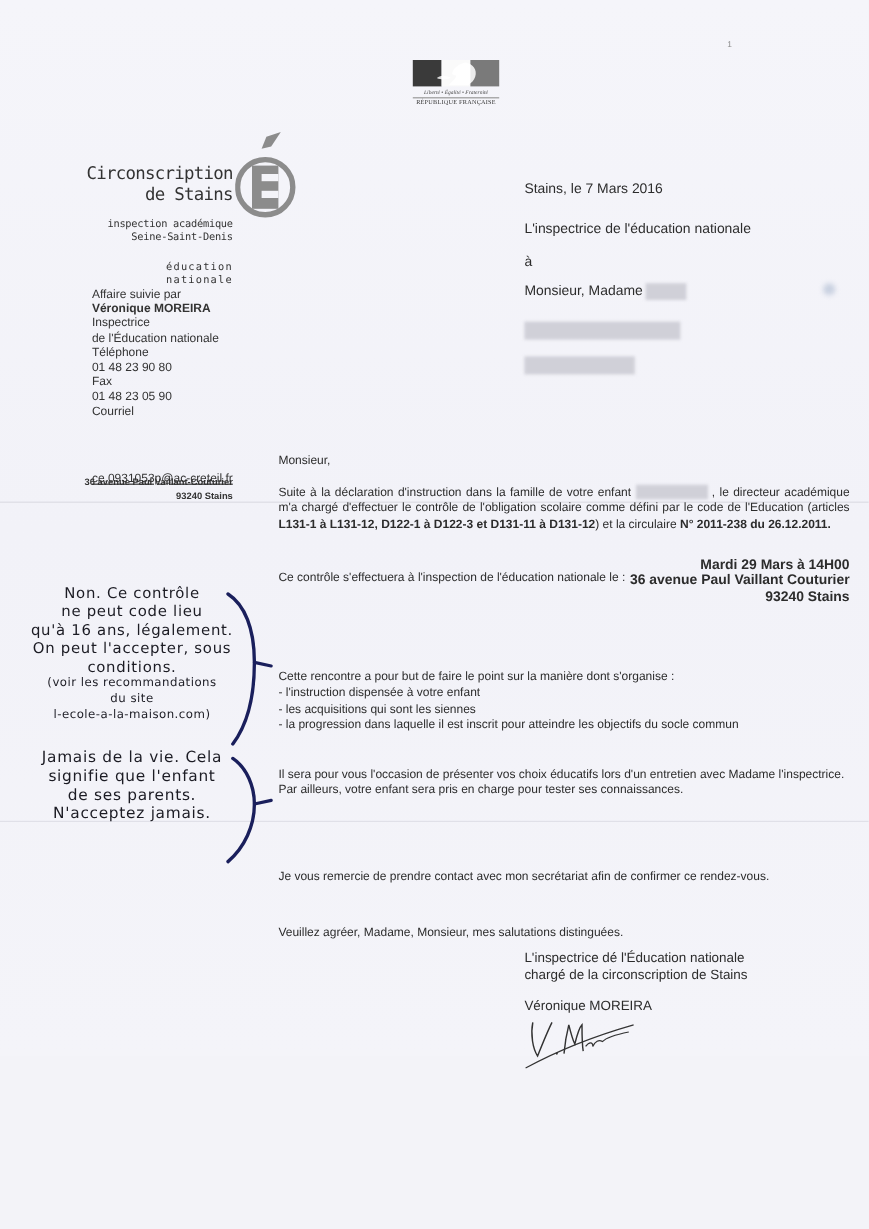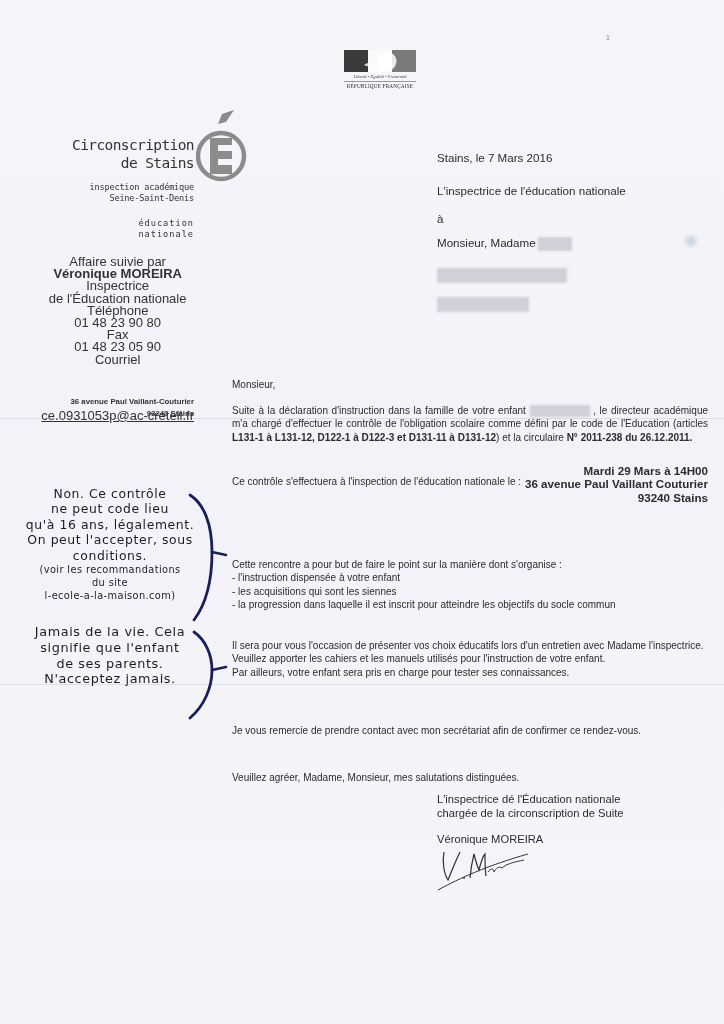--- a/index.html
+++ b/index.html
@@ -24,21 +24,21 @@
   .marianne .flag .band-r { width:24px; background:#7a7a7a; }
   .marianne .motto { position:absolute; left:0; top:24px; width:72px; font-size:4.6px; font-style:italic; text-align:center; color:#444; font-family:"Liberation Serif", serif; }
   .marianne .rep { position:absolute; left:0; top:31px; width:72px; font-size:5.2px; text-align:center; color:#333; font-family:"Liberation Serif", serif; letter-spacing:0.2px; border-top:0.5px solid #999; padding-top:1px; }
 
   
   .circ-logo { position:absolute; left:196px; top:108px; width:58px; height:78px; }
   .circ-title { position:absolute; right:530px; top:136px; text-align:right; font-family:"DejaVu Sans Mono", monospace; font-size:14.5px; line-height:18px; color:#333; letter-spacing:-0.6px; }
   .circ-sub { position:absolute; right:530px; top:182px; text-align:right; font-family:"DejaVu Sans Mono", monospace; font-size:8.6px; line-height:10.5px; color:#333; letter-spacing:-0.2px; }
   .circ-edu { position:absolute; right:530px; top:218px; text-align:right; font-family:"DejaVu Sans Mono", monospace; font-size:8.6px; line-height:10.5px; color:#333; letter-spacing:1px; }
 
-  .contact { position:absolute; right:530px; top:256px; text-align:center; font-size:13px; line-height:12.2px; color:#333; }
+  .contact { position:absolute; right:530px; top:240px; text-align:left; font-size:10px; line-height:12.2px; color:#333; }
   .contact .b { font-weight:bold; }
   .contact .link { text-decoration:underline;margin-top:44px; }
   .address { position:absolute; right:530px; top:396px; text-align:right; font-size:7.8px; line-height:12.2px; font-weight:bold; color:#333; }
 
   
   .rh { position:absolute; left:437px; font-size:11.6px; color:#2c2c2c; }
   .blur { display:inline-block; background:#d0d0d8; filter:blur(1.3px); vertical-align:middle; }
 
   
   .body { position:absolute; left:232px; width:476px; font-size:10px; line-height:13.4px; color:#2c2c2c; text-align:justify;margin-top:38px; }
@@ -141,30 +141,29 @@
 
   <div class="body" style="top:520px;">
     <p>Cette rencontre a pour but de faire le point sur la manière dont s'organise :</p>
     <p>- l'instruction dispensée  à votre enfant</p>
     <p>- les acquisitions qui sont les siennes</p>
     <p>- la progression dans laquelle il est inscrit pour atteindre les objectifs du socle commun</p>
   </div>
 
   <div class="body" style="top:601px;">
     <p> Il sera pour vous l'occasion de présenter vos choix éducatifs lors d'un entretien avec Madame l'inspectrice.</p>
-    <p>Veuillez apporter les cahiers et les manuels utilisés pour l'instruction de votre enfant.</p>
     <p>Par ailleurs, votre enfant sera pris en charge pour tester ses connaissances.</p>
   </div>
 
   <div class="body" style="top:686px;">Je vous remercie de prendre contact avec mon secrétariat afin de confirmer ce rendez-vous.</div>
   <div class="body" style="top:733px;">Veuillez agréer, Madame, Monsieur, mes salutations distinguées.</div>
 
   <div class="sig-block">
     <div>L'inspectrice dé l'Éducation nationale</div>
-    <div>chargée de la circonscription de Suite</div>
+    <div>chargé de la circonscription de Stains</div>
     <div style="margin-top:12px;">Véronique MOREIRA</div>
   </div>
   <svg class="abs" style="left:436px; top:844px;" width="100" height="52" viewBox="0 0 100 52">
     <path d="M8 8 C6 18 8 30 12 36 C16 26 20 16 24 8" fill="none" stroke="#333" stroke-width="1.2"></path>
     <path d="M2 46 C24 34 50 22 92 10" fill="none" stroke="#333" stroke-width="1"></path>
     <circle cx="28" cy="34" r="0.9" fill="#333"></circle>
     <path d="M34 34 C35 22 37 14 38 10 C40 18 41 22 43 26 C45 18 47 12 49 10 C49 18 49 26 50 32" fill="none" stroke="#333" stroke-width="1.2"></path>
     <path d="M52 28 C55 24 58 24 58 28 C60 24 63 22 66 24 C70 20 78 18 88 16" fill="none" stroke="#333" stroke-width="1"></path>
   </svg>
 

